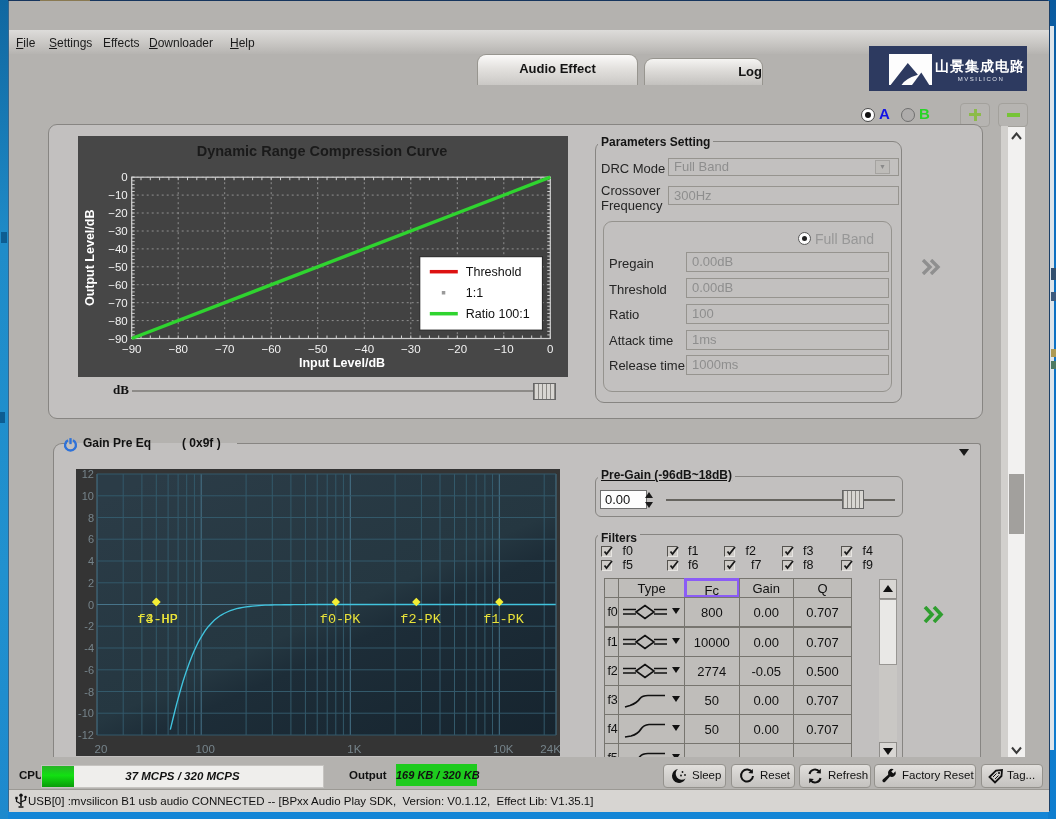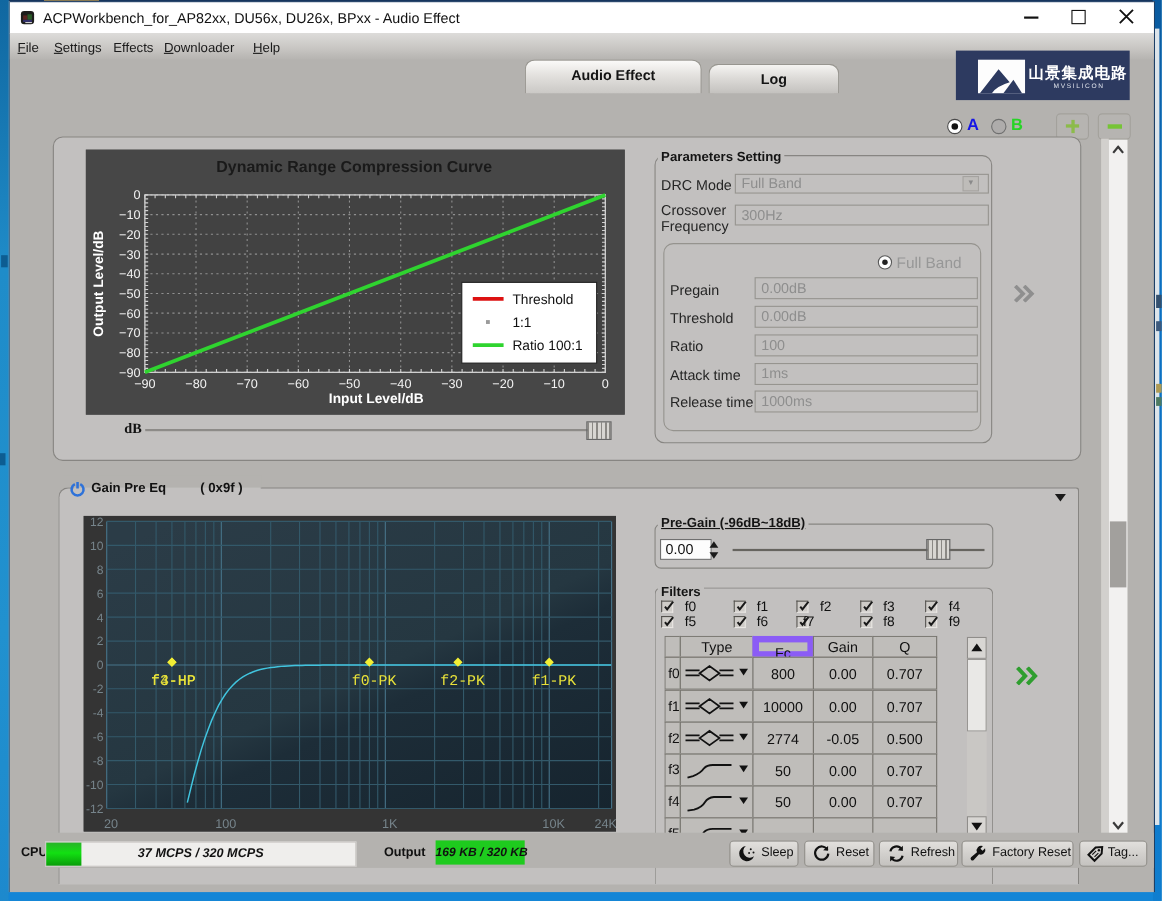--- a/index.html
+++ b/index.html
@@ -35,45 +35,30 @@
 
   <div class="abs" style="left:1049px;top:26px;width:4.5px;height:724px;background:#dce4ea;"></div>
   <div class="abs" style="left:1051px;top:268px;width:5px;height:12px;background:#33506f;"></div>
   <div class="abs" style="left:1051px;top:292px;width:5px;height:9px;background:#3d5a7d;"></div>
   <div class="abs" style="left:1051px;top:349px;width:5px;height:8px;background:#ad9a55;"></div>
   <div class="abs" style="left:1051px;top:361px;width:5px;height:8px;background:#4d7a62;"></div>
   <div class="abs" style="left:1px;top:232px;width:6px;height:11px;background:#0d5d92;"></div>
   <div class="abs" style="left:0px;top:412px;width:5px;height:11px;background:#0d5d92;"></div>
   <div id="win">
 
-    <div id="titlebar">
-      <div class="abs" style="left:10px;top:8px;width:12px;height:12px;border-radius:3px;background:#1d1d1b;">
-        <div class="abs" style="left:2px;top:4px;width:4px;height:4px;background:#5a2420;"></div>
-        <div class="abs" style="left:6px;top:3px;width:4px;height:5px;background:#2a5c28;"></div>
-        <div class="abs" style="left:2px;top:8px;width:8px;height:2px;background:#32306a;"></div>
-        <div class="abs" style="left:4px;top:10px;width:6px;height:1px;background:#cfcfcf;"></div>
-      </div>
-      <div id="titletext">ACPWorkbench_for_AP82xx, DU56x, DU26x, BPxx - Audio Effect</div>
-
-      <div class="abs" style="left:922px;top:13px;width:13px;height:1.6px;background:#111;"></div>
-      <div class="abs" style="left:965px;top:7px;width:11px;height:11px;border:1.6px solid #111;"></div>
-      <svg class="abs" style="left:1008px;top:6px;" width="14" height="14">
-          <path d="M1,1 L13,13 M13,1 L1,13" stroke="#111" stroke-width="1.7"></path>
-        </svg>
-    </div>
 
     <div id="menubar">
       <div class="menu" style="left:7px;"><u>F</u>ile</div>
       <div class="menu" style="left:40px;"><u>S</u>ettings</div>
       <div class="menu" style="left:94px;">Effects</div>
       <div class="menu" style="left:140px;"><u>D</u>ownloader</div>
       <div class="menu" style="left:221px;"><u>H</u>elp</div>
     </div>
 
-    <div class="tab" style="left:635px;top:57px;width:117px;height:26px;line-height:26px;">Log</div>
+    <div class="tab" style="left:635px;top:57px;width:117px;height:26px;line-height:26px;text-align:right;">Log</div>
     <div class="tab" style="left:468px;top:53px;width:159px;height:30px;line-height:28px;background:linear-gradient(180deg,#fbfaf9 0%,#e3e1de 45%,#cac8c5 100%);">Audio Effect</div>
 
     <div id="logo">
       <svg class="abs" style="left:20px;top:8px;" width="43" height="31" viewBox="0 0 43 31">
         <rect x="0" y="0" width="43" height="31" fill="#fdfdfd"></rect>
         <path d="M1.6,31 L18.8,9 L28.9,20.8 Q16.5,24.5 12.5,31 Z" fill="#2d3a60"></path>
         <path d="M23,31 L32.3,18.5 L40.3,31 Z" fill="#2d3a60"></path>
       </svg>
       <div class="abs" style="left:66px;top:12px;width:92px;font-weight:bold;font-size:14px;color:#fff;letter-spacing:1px;font-family:'Liberation Sans',sans-serif;">山景集成电路</div>
       <div class="abs" style="left:66px;top:30px;width:92px;text-align:center;font-size:6px;color:#dfe3ec;letter-spacing:1.5px;">MVSILICON</div>
@@ -512,37 +497,37 @@
 <div class="abs" style="left:613.5px;top:557px;font-size:12.5px;color:#111;">f5</div>
 <div class="abs" style="left:657.5px;top:559px;width:11px;height:11px;background:#cfccc8;border-top:1.5px solid #55534f;border-left:1.5px solid #55534f;border-right:1.5px solid #e8e6e3;border-bottom:1.5px solid #e8e6e3;box-sizing:border-box;"></div>
 <svg class="abs" style="left:658.5px;top:559px;" width="12" height="12">
             <path d="M2.5,5.5 L4.5,8 L10,1" stroke="#1a1a1a" stroke-width="1.8" fill="none"></path>
           </svg>
 <div class="abs" style="left:679.0px;top:557px;font-size:12.5px;color:#111;">f6</div>
 <div class="abs" style="left:715.0px;top:559px;width:11px;height:11px;background:#cfccc8;border-top:1.5px solid #55534f;border-left:1.5px solid #55534f;border-right:1.5px solid #e8e6e3;border-bottom:1.5px solid #e8e6e3;box-sizing:border-box;"></div>
 <svg class="abs" style="left:716.0px;top:559px;" width="12" height="12">
             <path d="M2.5,5.5 L4.5,8 L10,1" stroke="#1a1a1a" stroke-width="1.8" fill="none"></path>
           </svg>
-<div class="abs" style="left:721px;top:557px;font-size:12.5px;color:#111;">f7</div>
+<div class="abs" style="left:742px;top:557px;font-size:12.5px;color:#111;">f7</div>
 <div class="abs" style="left:772.5px;top:559px;width:11px;height:11px;background:#cfccc8;border-top:1.5px solid #55534f;border-left:1.5px solid #55534f;border-right:1.5px solid #e8e6e3;border-bottom:1.5px solid #e8e6e3;box-sizing:border-box;"></div>
 <svg class="abs" style="left:773.5px;top:559px;" width="12" height="12">
             <path d="M2.5,5.5 L4.5,8 L10,1" stroke="#1a1a1a" stroke-width="1.8" fill="none"></path>
           </svg>
 <div class="abs" style="left:794.0px;top:557px;font-size:12.5px;color:#111;">f8</div>
 <div class="abs" style="left:832.0px;top:559px;width:11px;height:11px;background:#cfccc8;border-top:1.5px solid #55534f;border-left:1.5px solid #55534f;border-right:1.5px solid #e8e6e3;border-bottom:1.5px solid #e8e6e3;box-sizing:border-box;"></div>
 <svg class="abs" style="left:833.0px;top:559px;" width="12" height="12">
             <path d="M2.5,5.5 L4.5,8 L10,1" stroke="#1a1a1a" stroke-width="1.8" fill="none"></path>
           </svg>
 <div class="abs" style="left:853.5px;top:557px;font-size:12.5px;color:#111;">f9</div>
         </div>
       <div id="eqtable">
           <div class="abs" style="left:595.4px;top:577px;width:248.7px;height:180px;overflow:hidden;">
 <div class="abs" style="left:0.0px;top:0;width:15.0px;height:20.3px;background:#bfbdba;border:1px solid #77756f;box-sizing:border-box;text-align:center;font-size:13px;color:#111;line-height:19px;"></div>
 <div class="abs" style="left:14.0px;top:0;width:66.6px;height:20.3px;background:#bfbdba;border:1px solid #77756f;box-sizing:border-box;text-align:center;font-size:13px;color:#111;line-height:19px;">Type</div>
-<div class="abs" style="left:79.6px;top:0;width:55.6px;height:20.3px;background:#bfbdba;border:6px solid #8b5cf6;box-sizing:border-box;text-align:center;font-size:13px;color:#111;line-height:19px;">Fc</div>
+<div class="abs" style="left:79.6px;top:0;width:55.6px;height:20.3px;background:#bfbdba;border:3px solid #8b5cf6;box-sizing:border-box;text-align:center;font-size:13px;color:#111;line-height:19px;">Fc</div>
 <div class="abs" style="left:134.2px;top:0;width:55.3px;height:20.3px;background:#bfbdba;border:1px solid #77756f;box-sizing:border-box;text-align:center;font-size:13px;color:#111;line-height:19px;">Gain</div>
 <div class="abs" style="left:188.5px;top:0;width:59.2px;height:20.3px;background:#bfbdba;border:1px solid #77756f;box-sizing:border-box;text-align:center;font-size:13px;color:#111;line-height:19px;">Q</div>
 <div class="abs" style="left:0.0px;top:19.3px;width:15.0px;height:30.2px;background:#bfbdba;border:1px solid #77756f;box-sizing:border-box;">
               <span style="position:absolute;left:2px;top:7px;font-size:12.5px;color:#111;">f0</span>
             </div>
 <div class="abs" style="left:14.0px;top:19.3px;width:66.6px;height:30.2px;background:#bfbdba;border:1px solid #77756f;box-sizing:border-box;">
               <svg style="position:absolute;left:4px;top:5px;" width="44" height="19" viewBox="0 0 44 19">
                 <path d="M0,6.5 L13,6.5 M0,11 L13,11 M31,6.5 L44,6.5 M31,11 L44,11 M13,9 L22,2.5 L31,9 L22,15.5 Z" stroke="#111" stroke-width="1.6" fill="none"></path>
               </svg>
               <span style="position:absolute;right:4px;top:10px;width:0;height:0;border-left:4.5px solid transparent;border-right:4.5px solid transparent;border-top:6px solid #111;"></span>
@@ -717,14 +702,26 @@
       <div class="tbtn" style="left:972px;width:60px;">
         <svg style="position:absolute;left:6px;top:3px;" width="16" height="16" viewBox="0 0 16 16">
             <path d="M1.5,9 L8,2.5 L14,2 L13.5,8 L7,14.5 Z" fill="none" stroke="#111" stroke-width="1.8"></path>
             <circle cx="11" cy="5" r="1.1" fill="#111"></circle>
             <path d="M5,9 L8.5,5.5 M7,11 L10.5,7.5" stroke="#111" stroke-width="1"></path>
           </svg>
         <span style="position:absolute;left:25px;top:4px;">Tag...</span>
         </div>
     </div>
 
+    <div id="statusbar">
+      <svg class="abs" style="left:5px;top:3px;" width="14" height="16" viewBox="0 0 14 16">
+          <circle cx="7" cy="2.2" r="1.7" fill="#111"></circle>
+          <path d="M7,3.5 L7,13" stroke="#111" stroke-width="1.5"></path>
+          <path d="M7,11 L2.5,8.5 L2.5,6" stroke="#111" stroke-width="1.2" fill="none"></path>
+          <rect x="1.3" y="3.8" width="2.4" height="2.4" fill="#111"></rect>
+          <path d="M7,9 L11.5,7 L11.5,5" stroke="#111" stroke-width="1.2" fill="none"></path>
+          <circle cx="11.5" cy="4" r="1.3" fill="#111"></circle>
+          <path d="M4.5,14 L9.5,14" stroke="#111" stroke-width="1.5"></path>
+        </svg>
+      <div class="abs" style="left:19px;top:4.5px;font-size:11.5px;color:#111;">USB[0] :mvsilicon B1 usb audio CONNECTED -- [BPxx Audio Play SDK,&nbsp; Version: V0.1.12,&nbsp; Effect Lib: V1.35.1]</div>
+    </div>
   </div>
 </div>
 
 </body></html>

